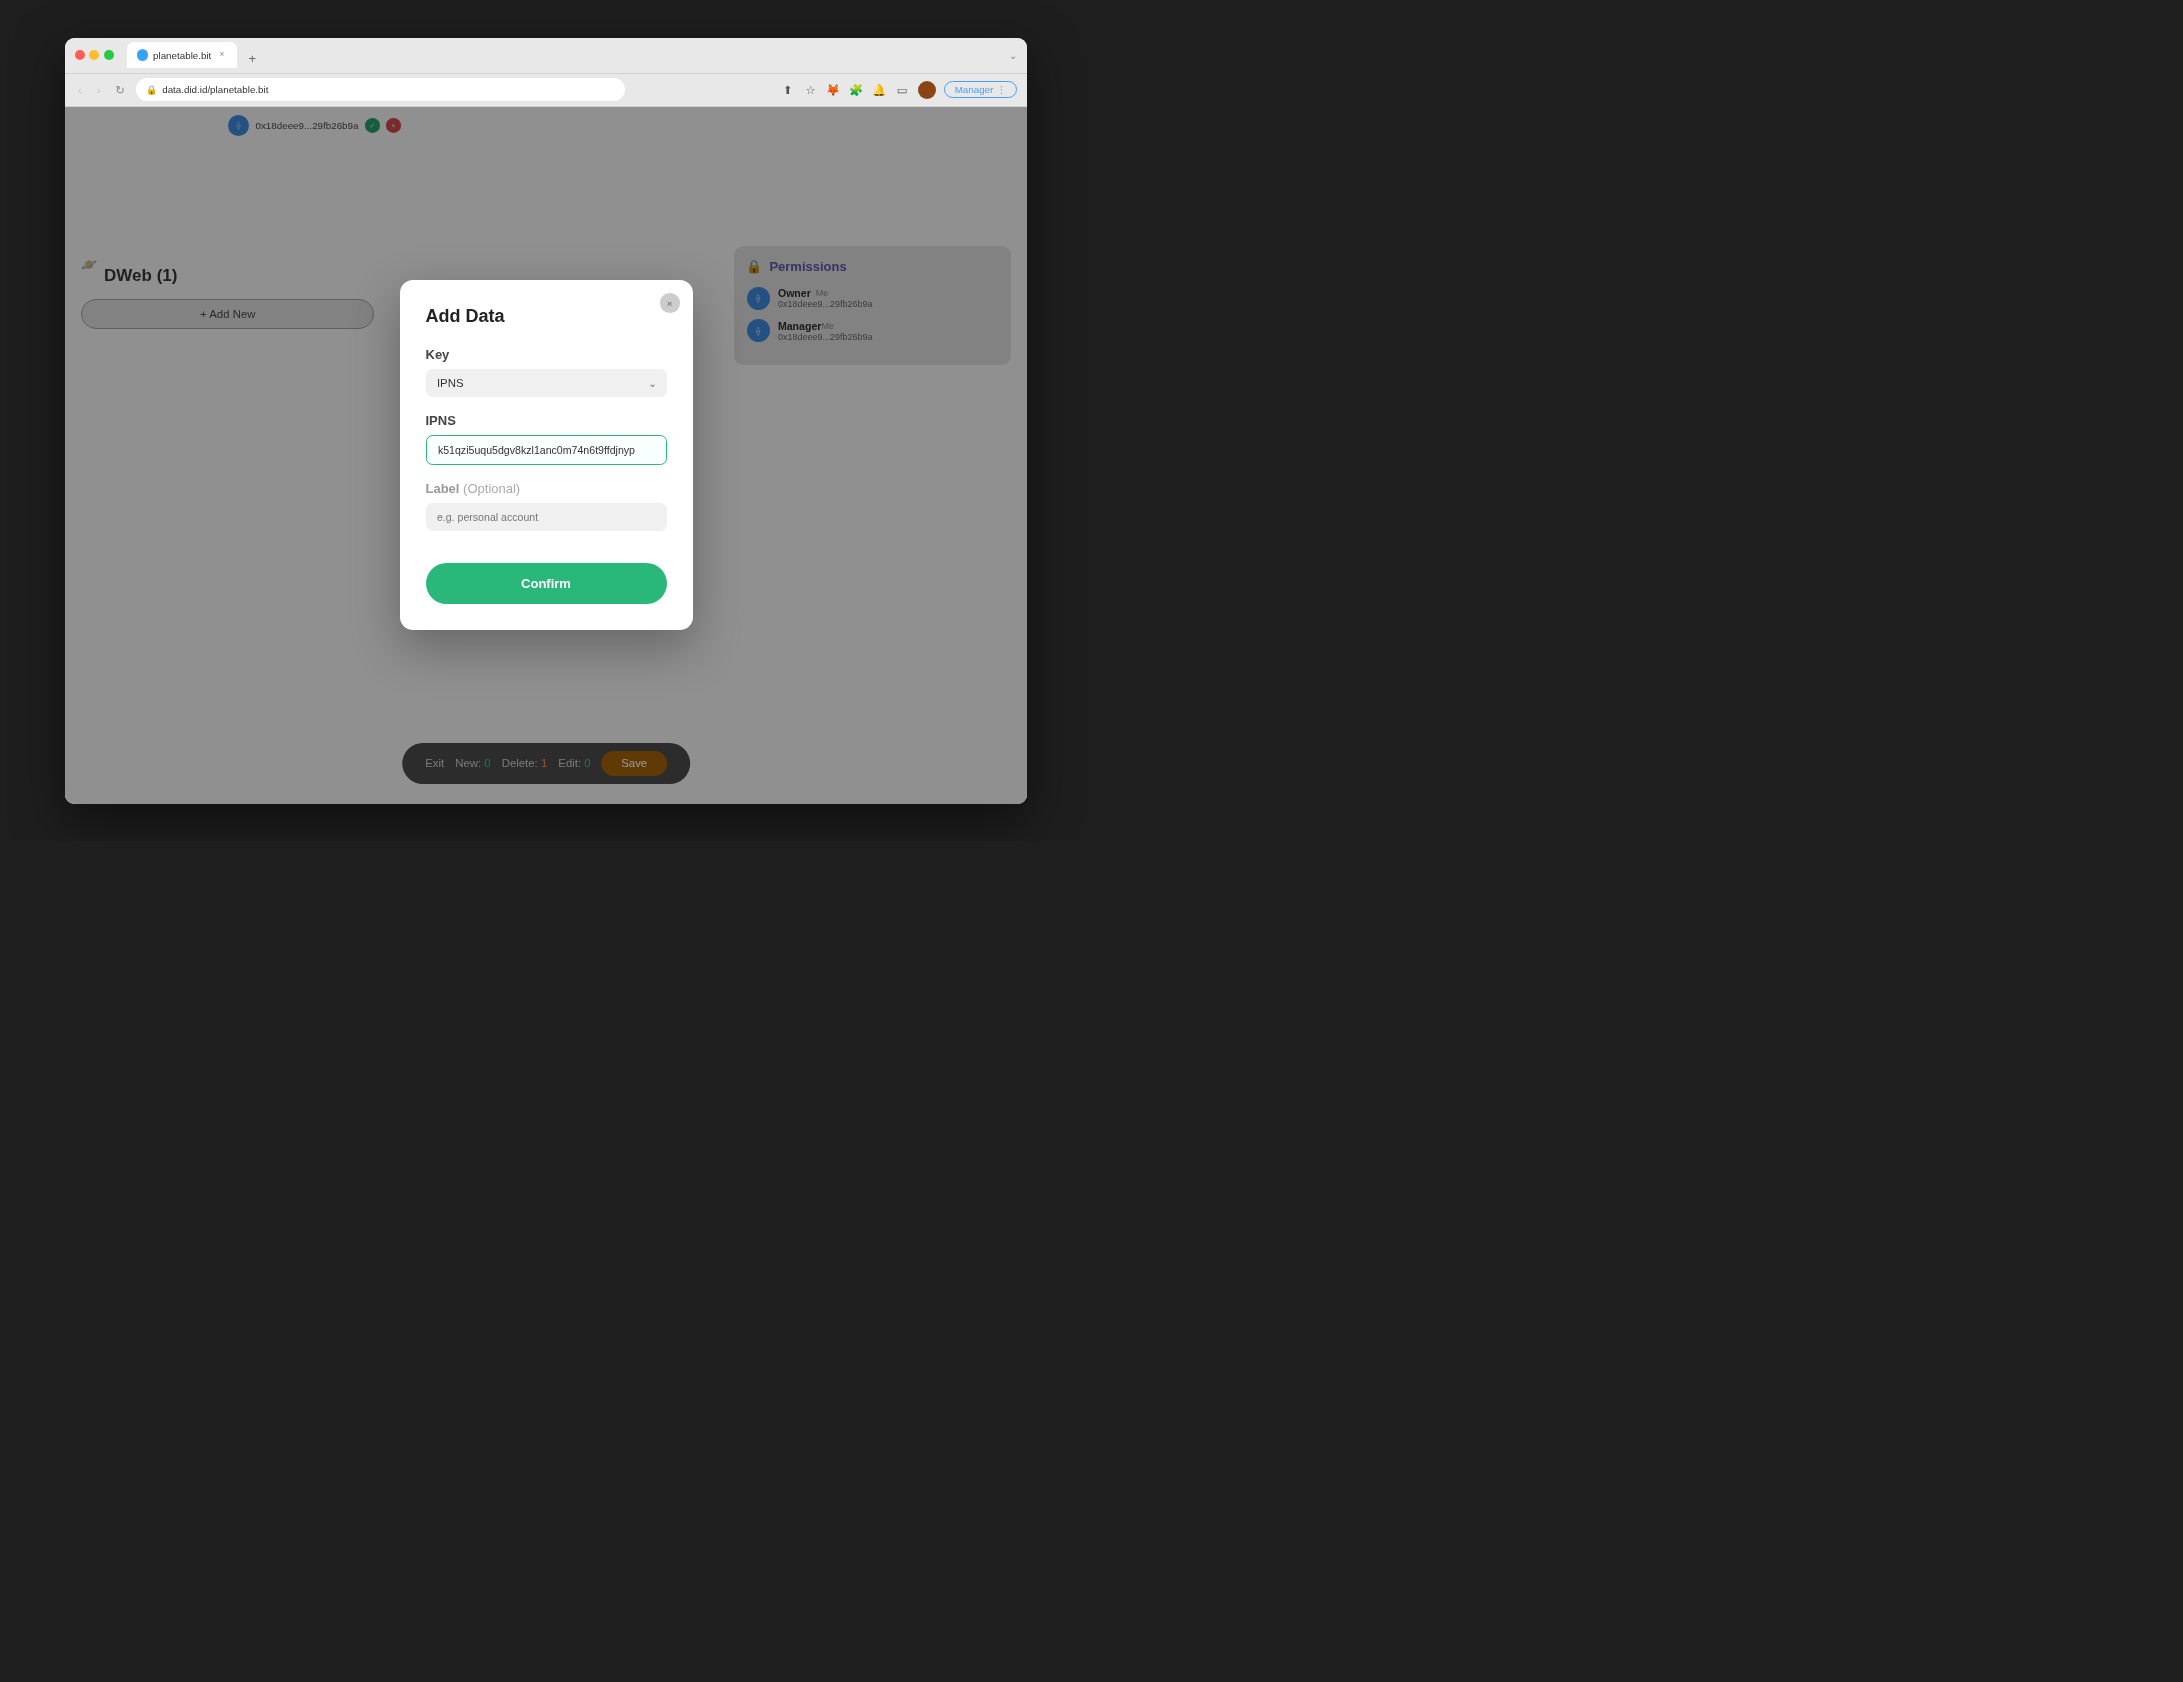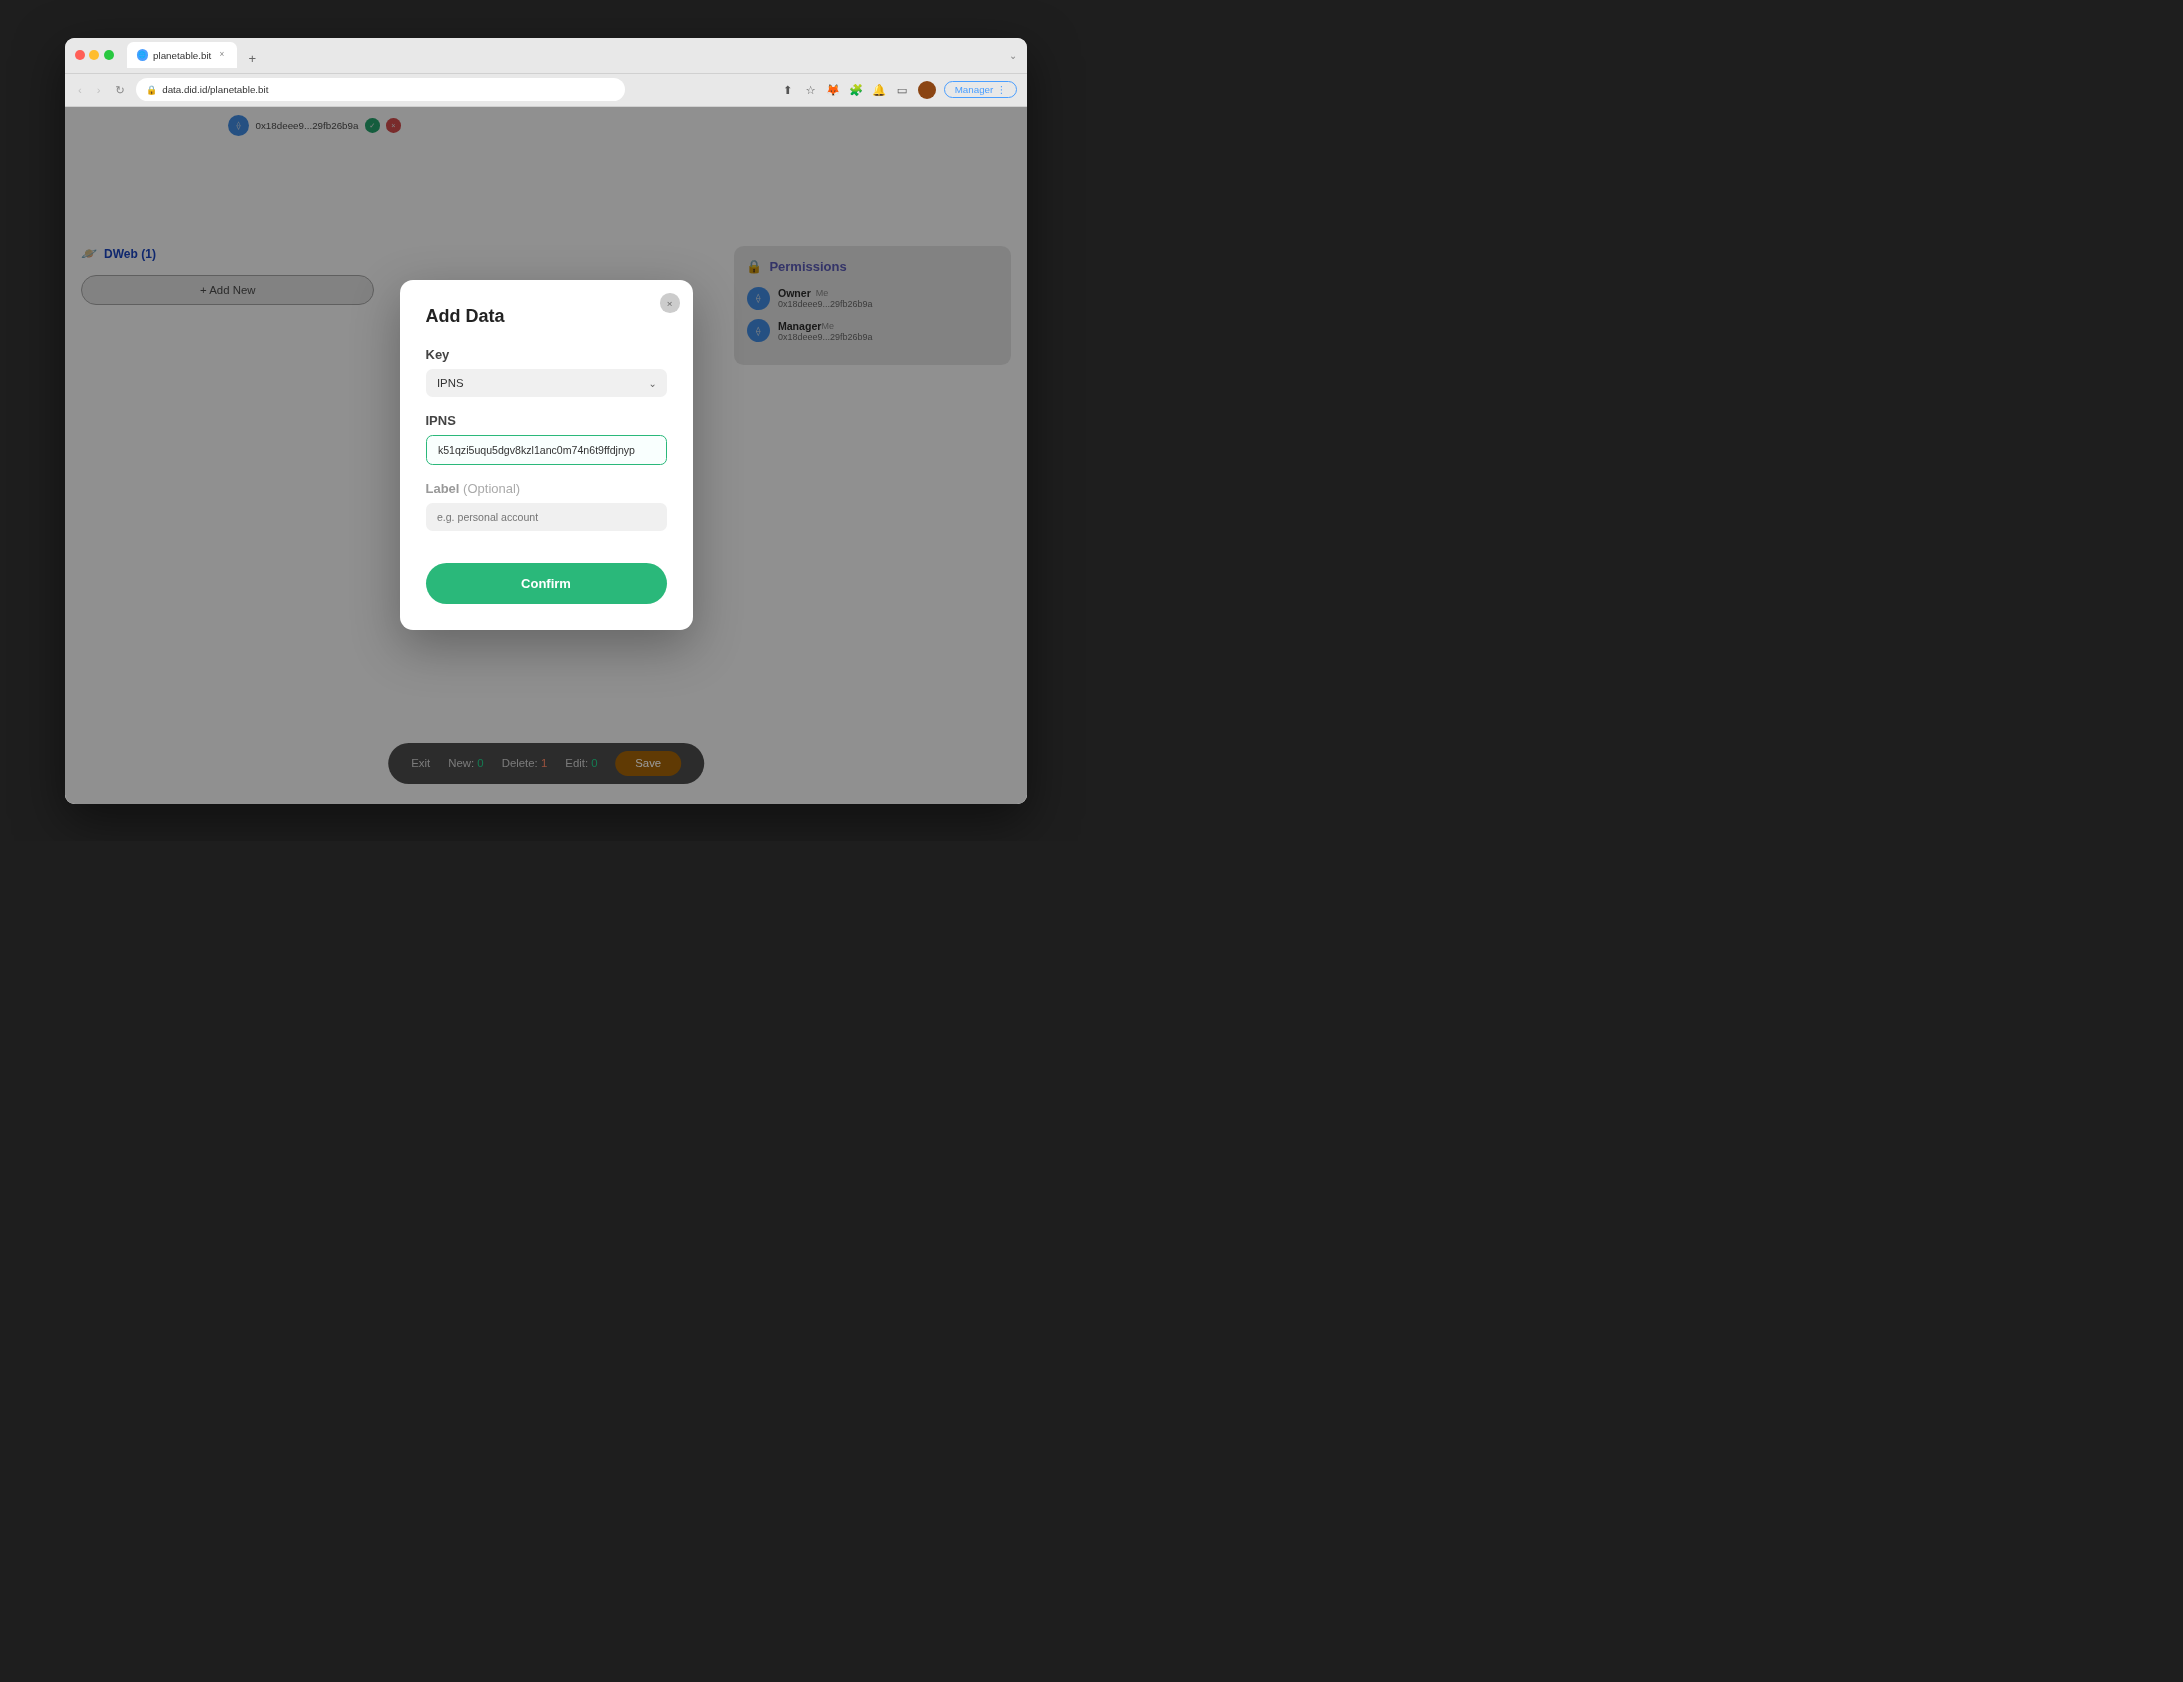--- a/index.html
+++ b/index.html
@@ -250,23 +250,24 @@
     }
 
     .section-icon {
       width: 16.3px;
       height: 16.3px;
       color: #4a9eff;
       font-size: 13px;
     }
 
     .section-title {
-      font-size: 12px;
+      font-size: 17px;
       font-weight: 600;
-      color: #1d4ed8;
+      color: #404040;
+      margin-top: 20px;
     }
 
     .add-new-btn {
       border: 1.2px solid #bbb;
       border-radius: 16.3px;
       padding: 8.2px 16.3px;
       background: white;
       display: flex;
       align-items: center;
       gap: 6.5px;
@@ -350,21 +351,21 @@
     .bottom-toolbar {
       position: absolute;
       bottom: 19.6px;
       left: 50%;
       transform: translateX(-50%);
       background: #4a4a4a;
       border-radius: 23px;
       padding: 8.2px 23px;
       display: flex;
       align-items: center;
-      gap: 18px;
+      gap: 11px;
     }
 
     .toolbar-item {
       font-size: 11.4px;
       color: #ccc;
       cursor: pointer;
     }
 
     .toolbar-count {
       color: #22cc88;

